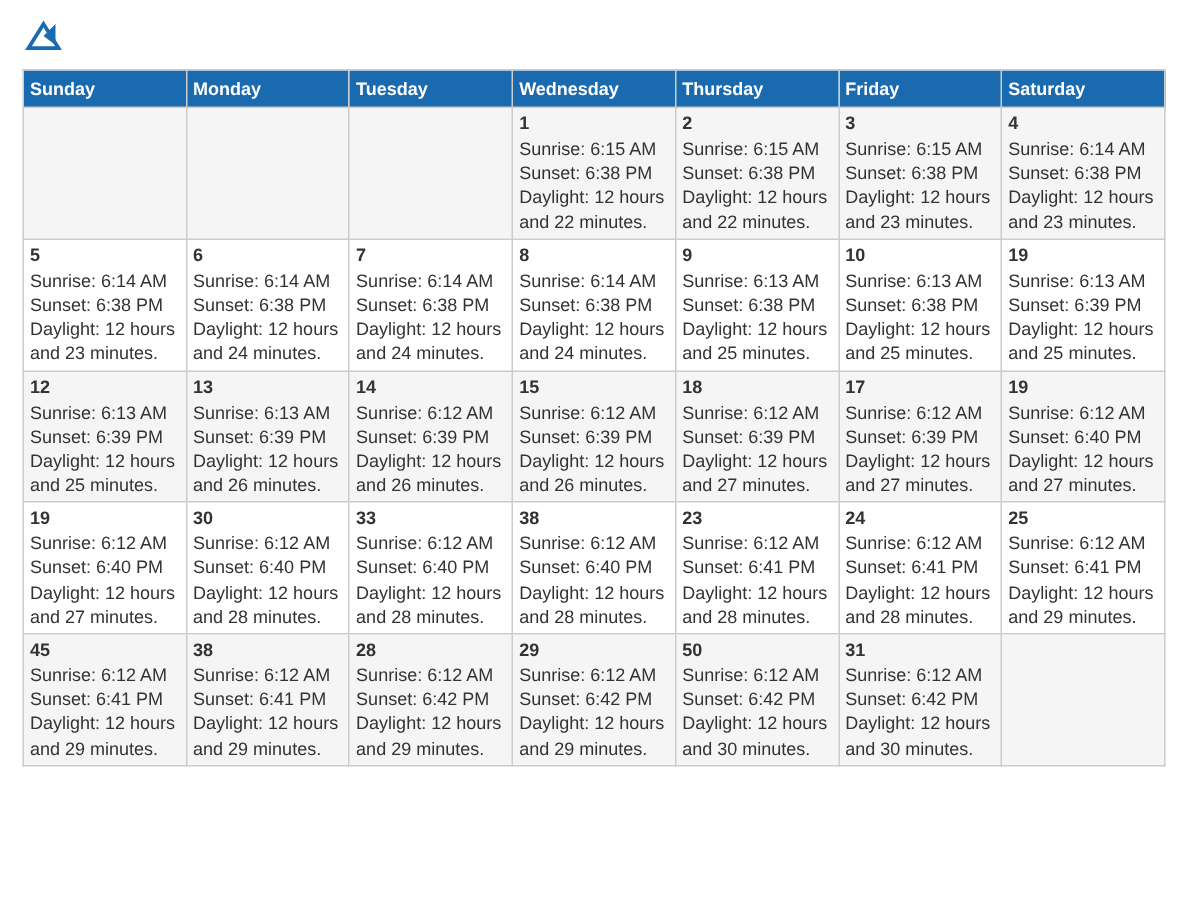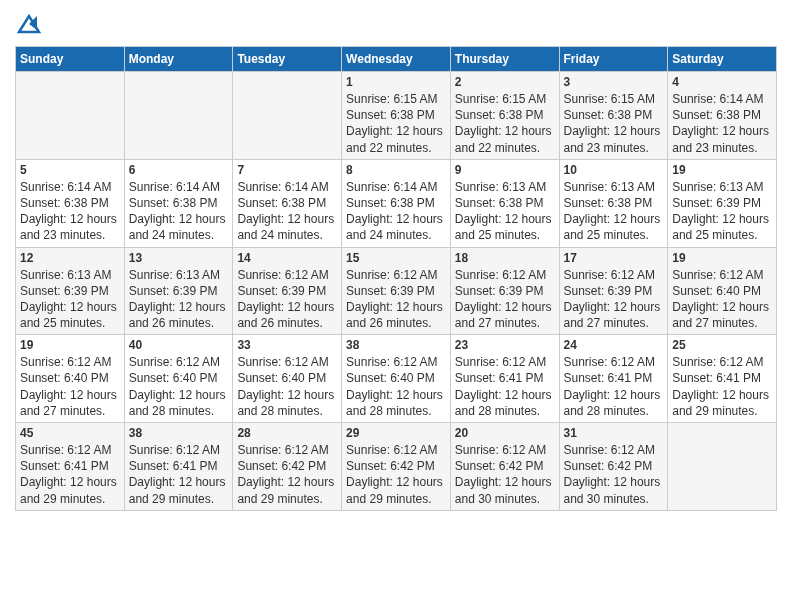--- a/index.html
+++ b/index.html
@@ -255,21 +255,21 @@
           </td>
         </tr>
         <tr>
           <td>
             <span class="day-num">19</span>
             <div class="day-info">Sunrise: 6:12 AM
 Sunset: 6:40 PM
 Daylight: 12 hours and 27 minutes.</div>
           </td>
           <td>
-            <span class="day-num">40</span>
+            <span class="day-num">30</span>
             <div class="day-info">Sunrise: 6:12 AM
 Sunset: 6:40 PM
 Daylight: 12 hours and 28 minutes.</div>
           </td>
           <td>
             <span class="day-num">33</span>
             <div class="day-info">Sunrise: 6:12 AM
 Sunset: 6:40 PM
 Daylight: 12 hours and 28 minutes.</div>
           </td>
@@ -317,21 +317,21 @@
 Sunset: 6:42 PM
 Daylight: 12 hours and 29 minutes.</div>
           </td>
           <td>
             <span class="day-num">29</span>
             <div class="day-info">Sunrise: 6:12 AM
 Sunset: 6:42 PM
 Daylight: 12 hours and 29 minutes.</div>
           </td>
           <td>
-            <span class="day-num">20</span>
+            <span class="day-num">50</span>
             <div class="day-info">Sunrise: 6:12 AM
 Sunset: 6:42 PM
 Daylight: 12 hours and 30 minutes.</div>
           </td>
           <td>
             <span class="day-num">31</span>
             <div class="day-info">Sunrise: 6:12 AM
 Sunset: 6:42 PM
 Daylight: 12 hours and 30 minutes.</div>
           </td>

